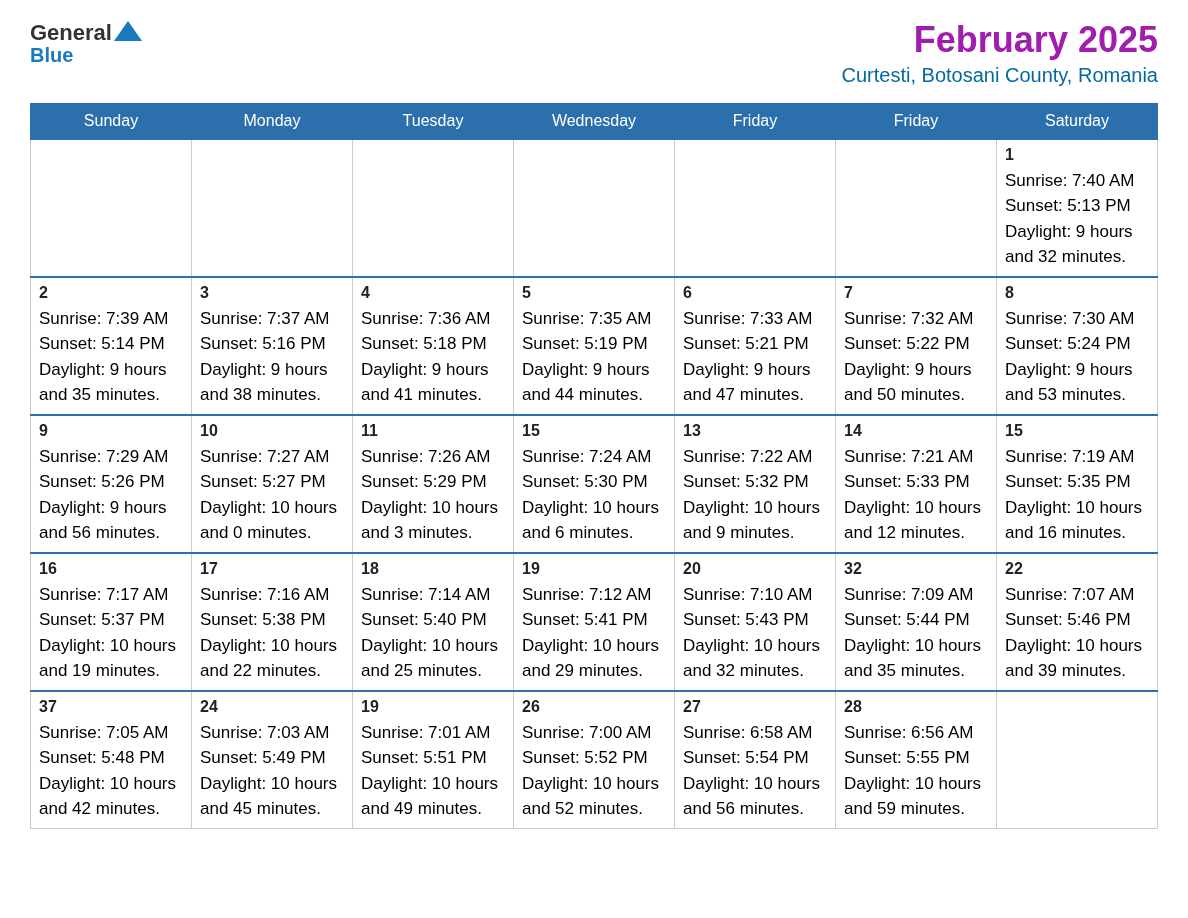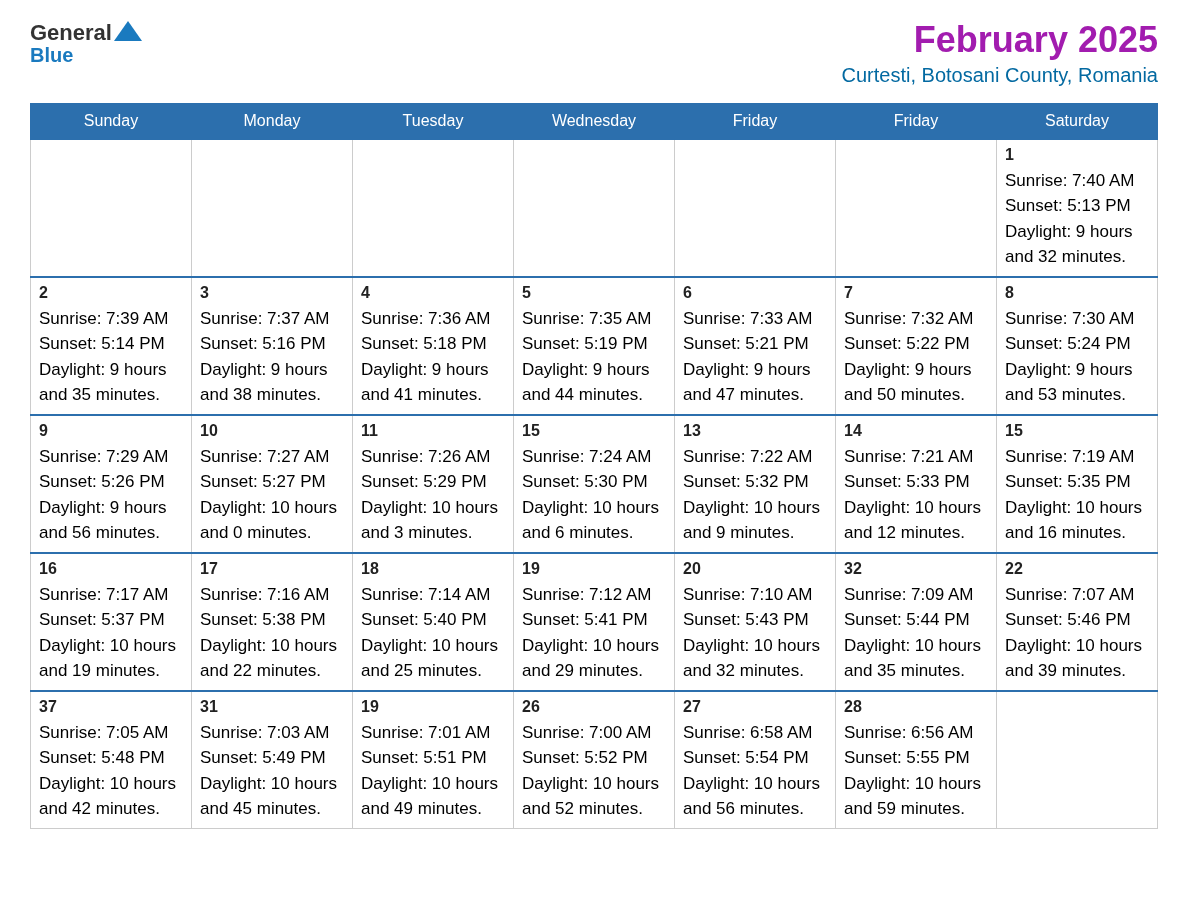--- a/index.html
+++ b/index.html
@@ -232,21 +232,21 @@
           <span class="day-num">22</span>
           <div class="day-info">Sunrise: 7:07 AM<br>Sunset: 5:46 PM<br>Daylight: 10 hours and 39 minutes.</div>
         </td>
       </tr>
       <tr class="week-row">
         <td>
           <span class="day-num">37</span>
           <div class="day-info">Sunrise: 7:05 AM<br>Sunset: 5:48 PM<br>Daylight: 10 hours and 42 minutes.</div>
         </td>
         <td>
-          <span class="day-num">31</span>
+          <span class="day-num">24</span>
           <div class="day-info">Sunrise: 7:03 AM<br>Sunset: 5:49 PM<br>Daylight: 10 hours and 45 minutes.</div>
         </td>
         <td>
           <span class="day-num">19</span>
           <div class="day-info">Sunrise: 7:01 AM<br>Sunset: 5:51 PM<br>Daylight: 10 hours and 49 minutes.</div>
         </td>
         <td>
           <span class="day-num">26</span>
           <div class="day-info">Sunrise: 7:00 AM<br>Sunset: 5:52 PM<br>Daylight: 10 hours and 52 minutes.</div>
         </td>

